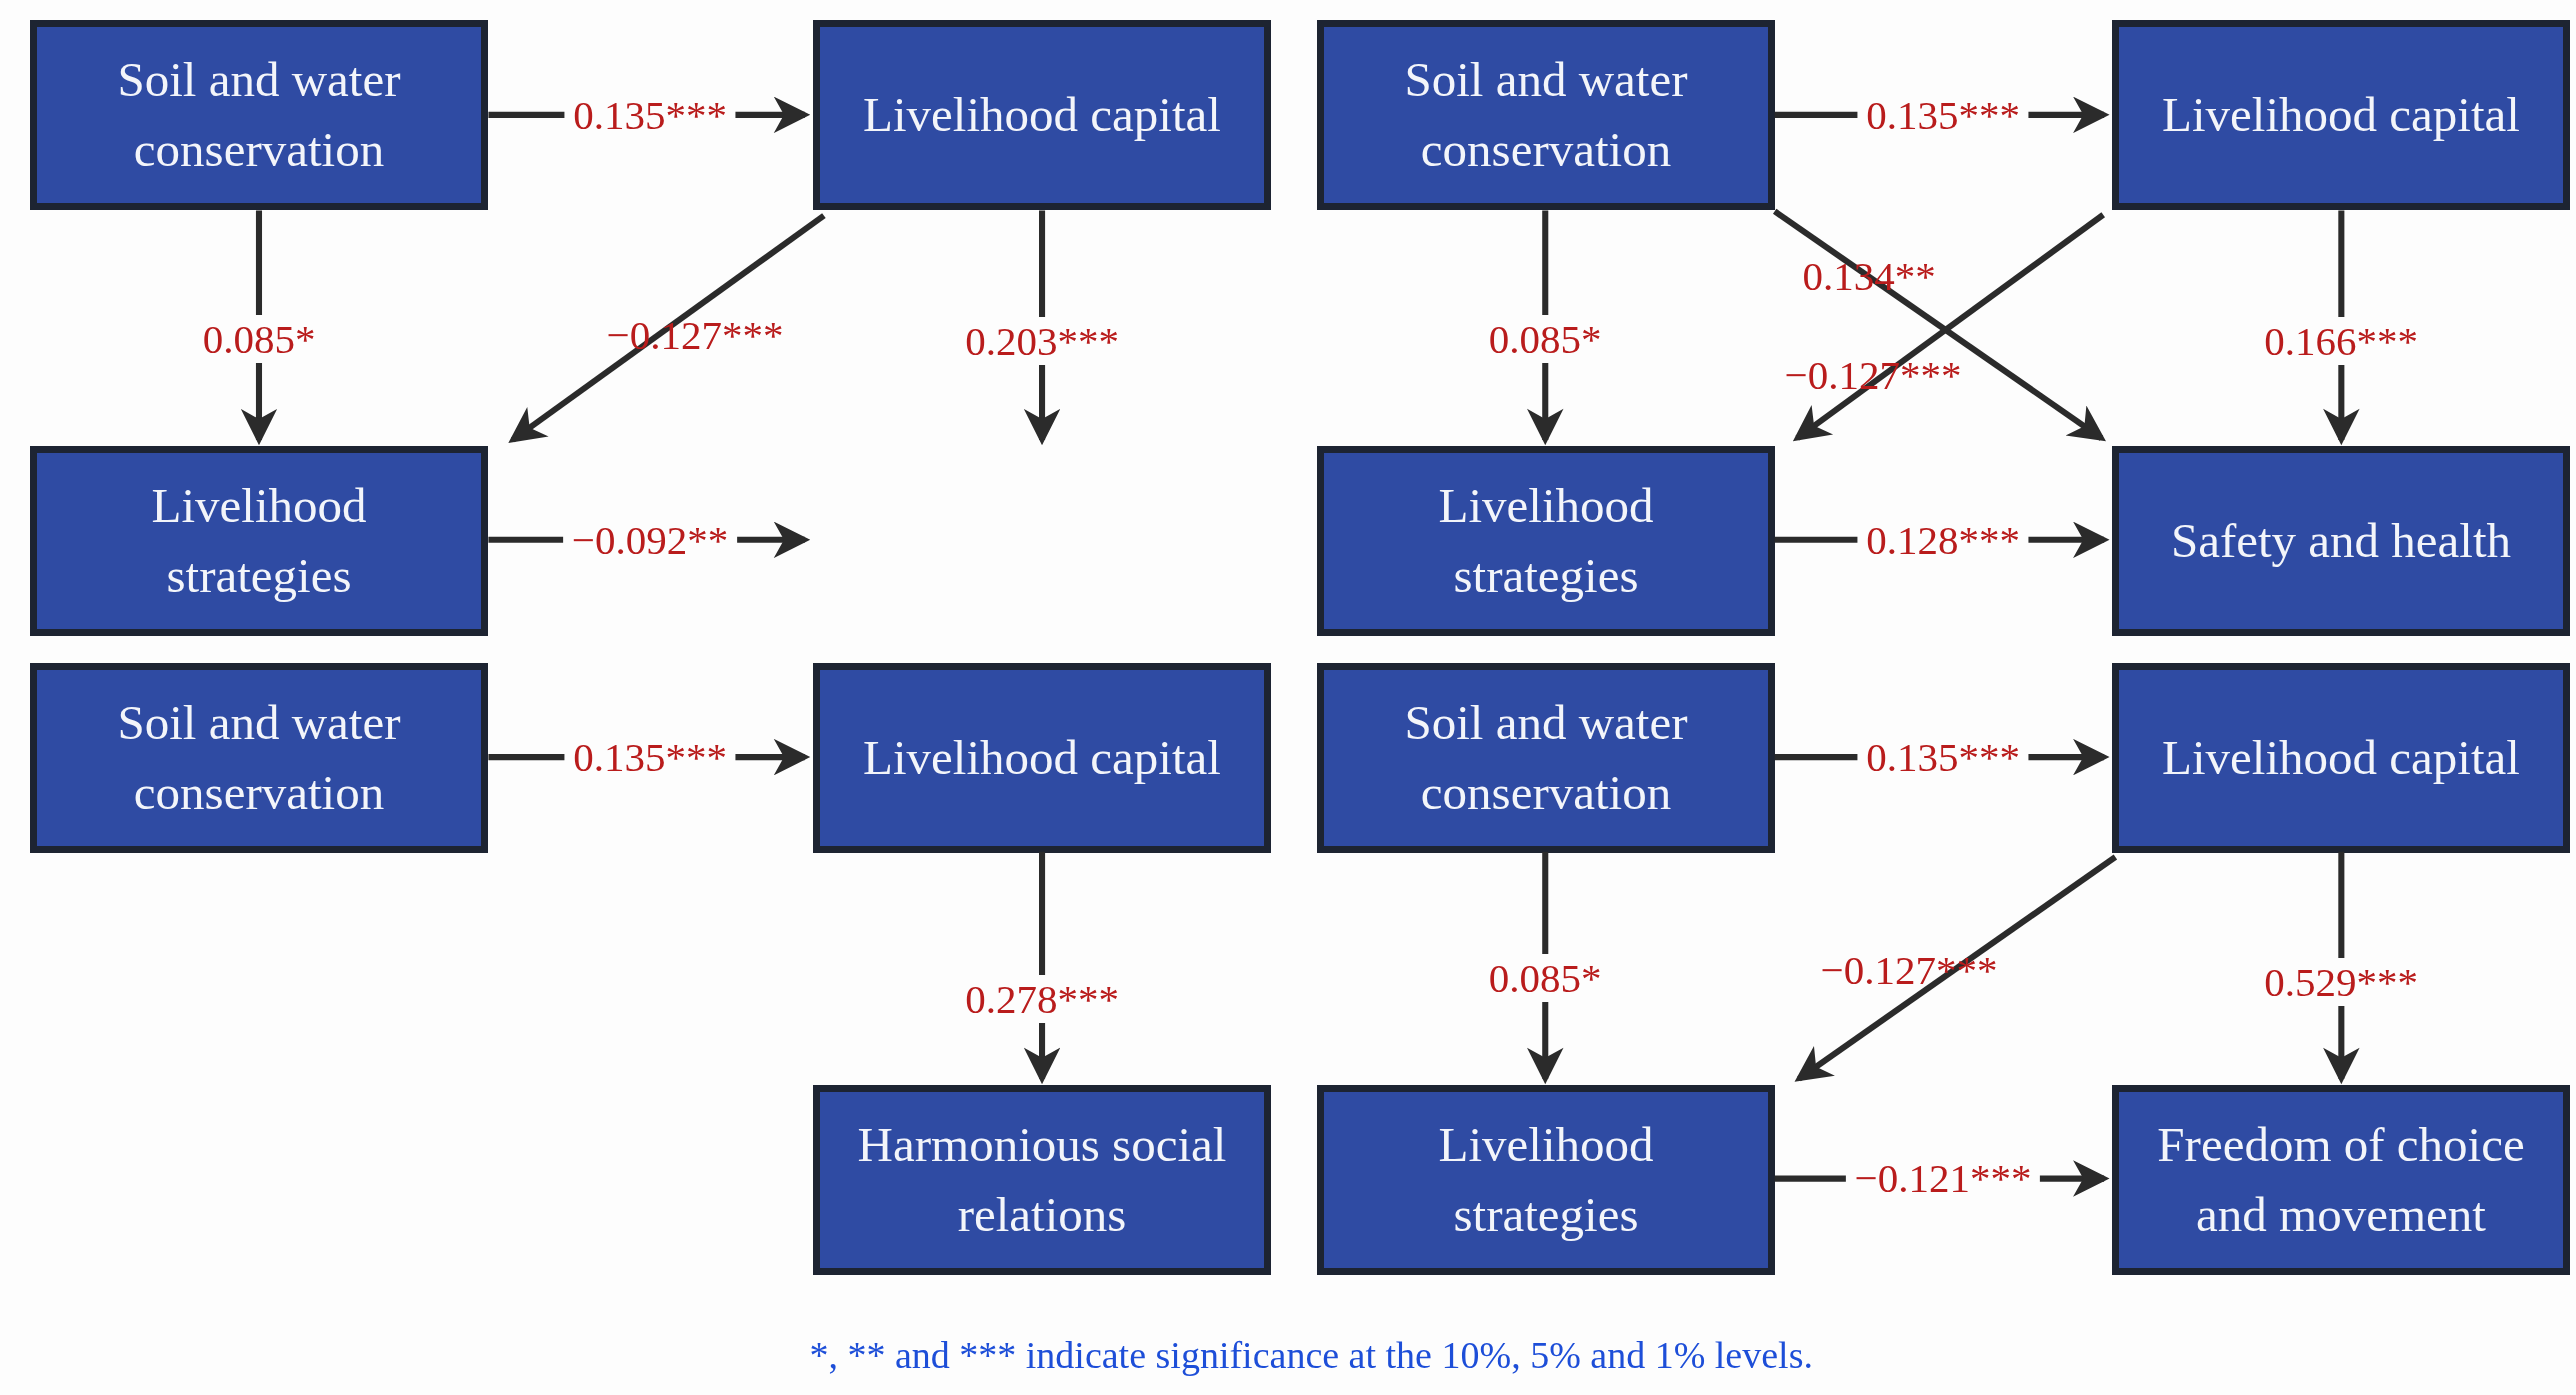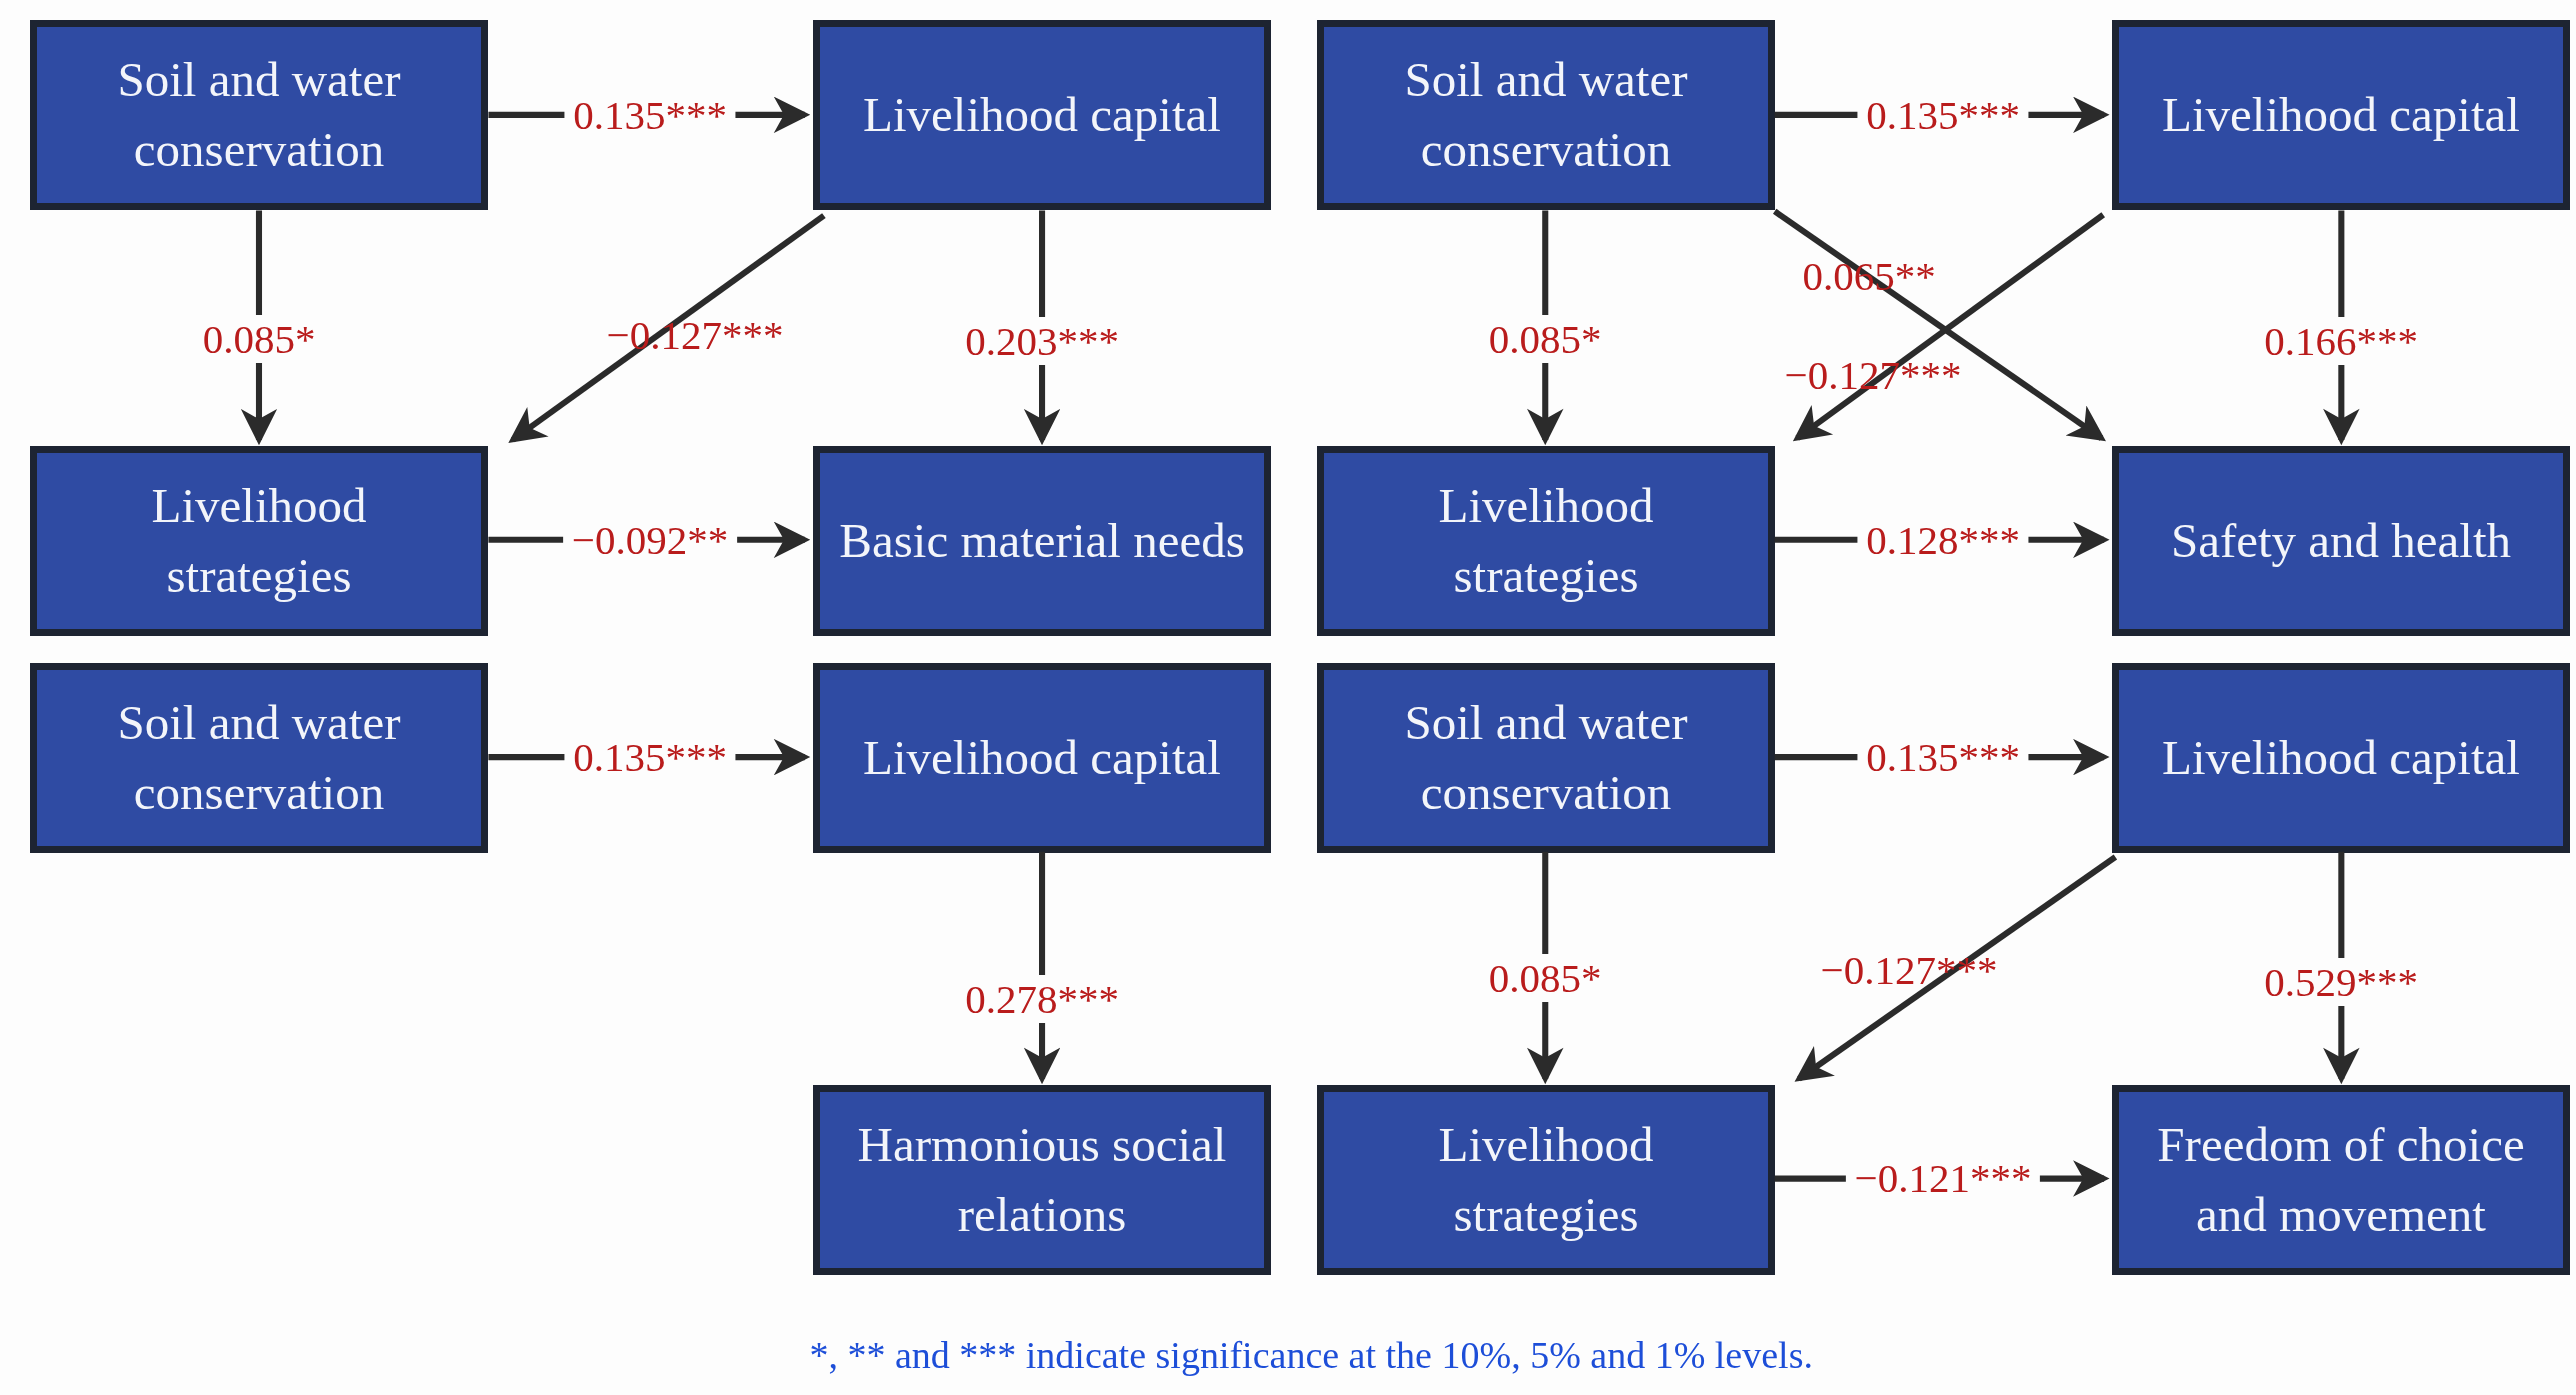--- a/index.html
+++ b/index.html
@@ -36,23 +36,20 @@
 <div class="canvas">
 
   <div class="node" style="left:30px;top:20px">
       <span class="nt mw430">Soil and water conservation</span>
     </div>
   <div class="node" style="left:813px;top:20px">
       <span class="nt">Livelihood capital</span>
     </div>
   <div class="node" style="left:30px;top:446px">
       <span class="nt mw330">Livelihood strategies</span>
-    </div>
-  <div class="node" style="left:813px;top:446px">
-      <span class="nt">Basic material needs</span>
     </div>
 
   <div class="node" style="left:1317px;top:20px">
       <span class="nt mw430">Soil and water conservation</span>
     </div>
   <div class="node" style="left:2112px;top:20px">
       <span class="nt">Livelihood capital</span>
     </div>
   <div class="node" style="left:1317px;top:446px">
       <span class="nt mw330">Livelihood strategies</span>
@@ -115,21 +112,21 @@
   </svg>
 
   <div class="coef" style="left:650px;top:115px">0.135***</div>
   <div class="coef" style="left:259px;top:339px">0.085*</div>
   <div class="coef nobg" style="left:695px;top:335px">−0.127***</div>
   <div class="coef" style="left:1042px;top:341px">0.203***</div>
   <div class="coef" style="left:650px;top:540px">−0.092**</div>
 
   <div class="coef" style="left:1943px;top:115px">0.135***</div>
   <div class="coef" style="left:1545px;top:339px">0.085*</div>
-  <div class="coef nobg" style="left:1869px;top:276px">0.065**</div>
+  <div class="coef nobg" style="left:1869px;top:276px">0.134**</div>
   <div class="coef nobg" style="left:1873px;top:375px">−0.127***</div>
   <div class="coef" style="left:2341px;top:341px">0.166***</div>
   <div class="coef" style="left:1943px;top:540px">0.128***</div>
 
   <div class="coef" style="left:650px;top:757px">0.135***</div>
   <div class="coef" style="left:1042px;top:999px">0.278***</div>
 
   <div class="coef" style="left:1943px;top:757px">0.135***</div>
   <div class="coef" style="left:1545px;top:978px">0.085*</div>
   <div class="coef nobg" style="left:1909px;top:970px">−0.127***</div>

